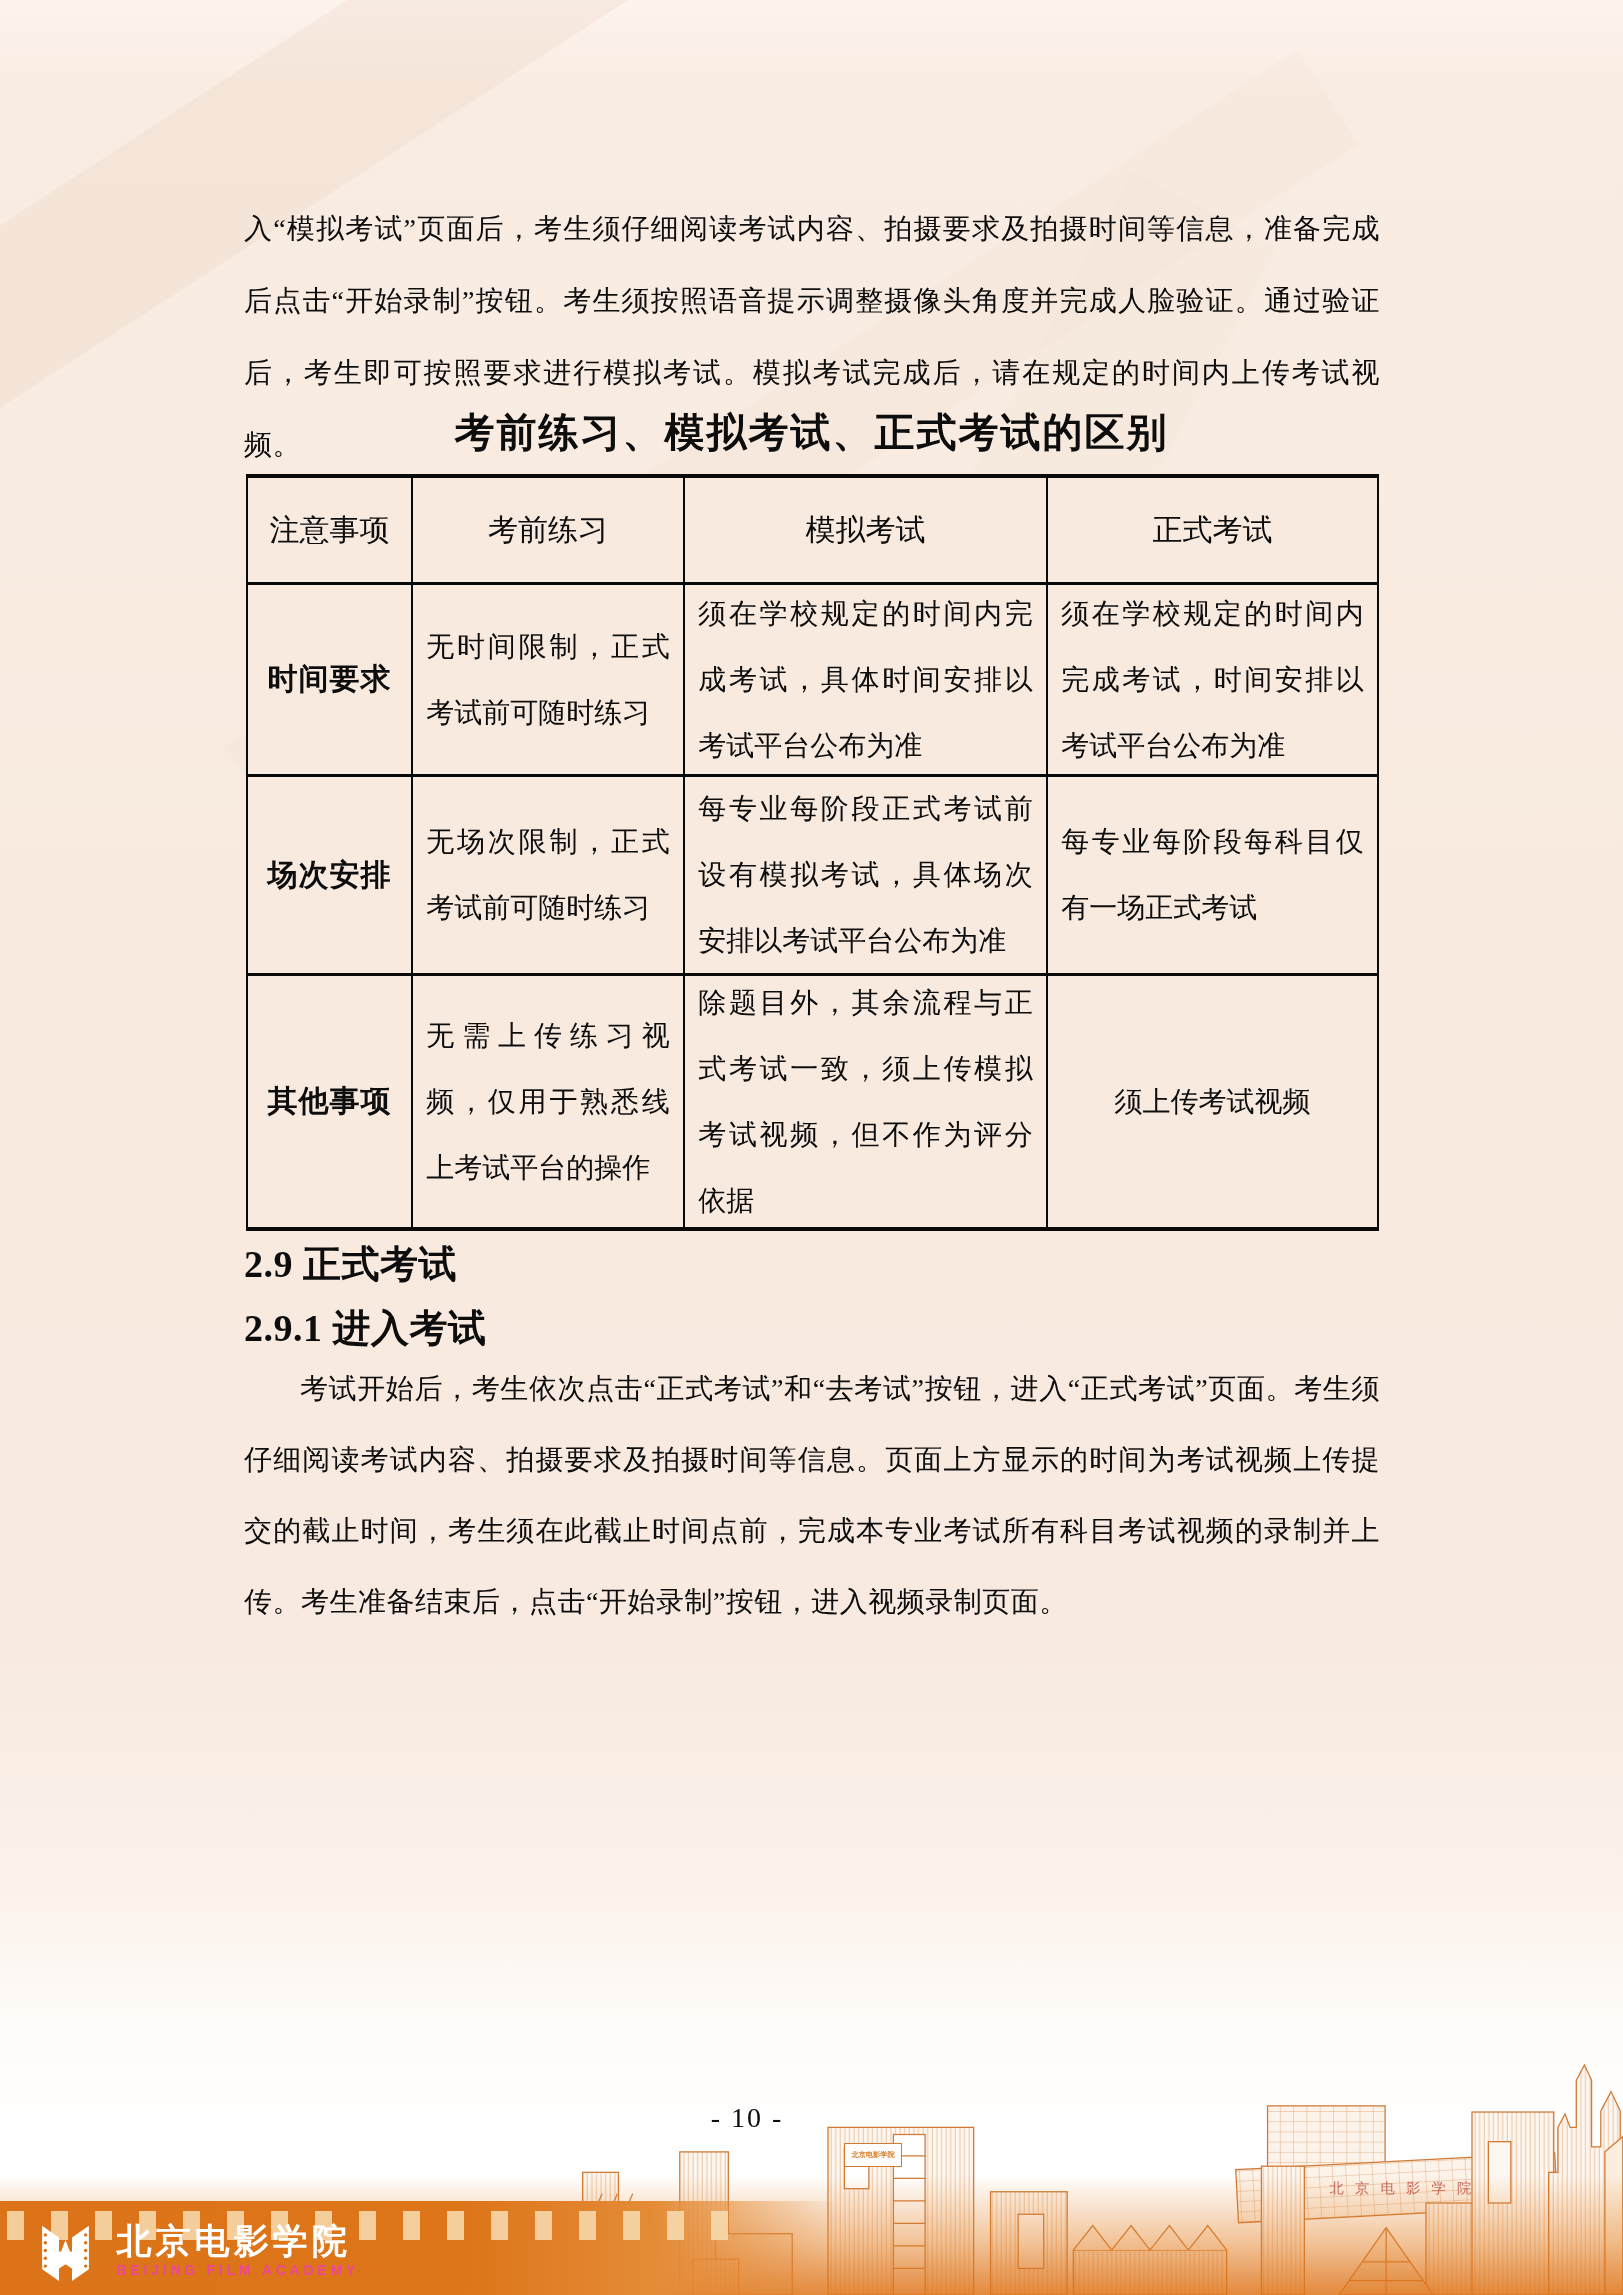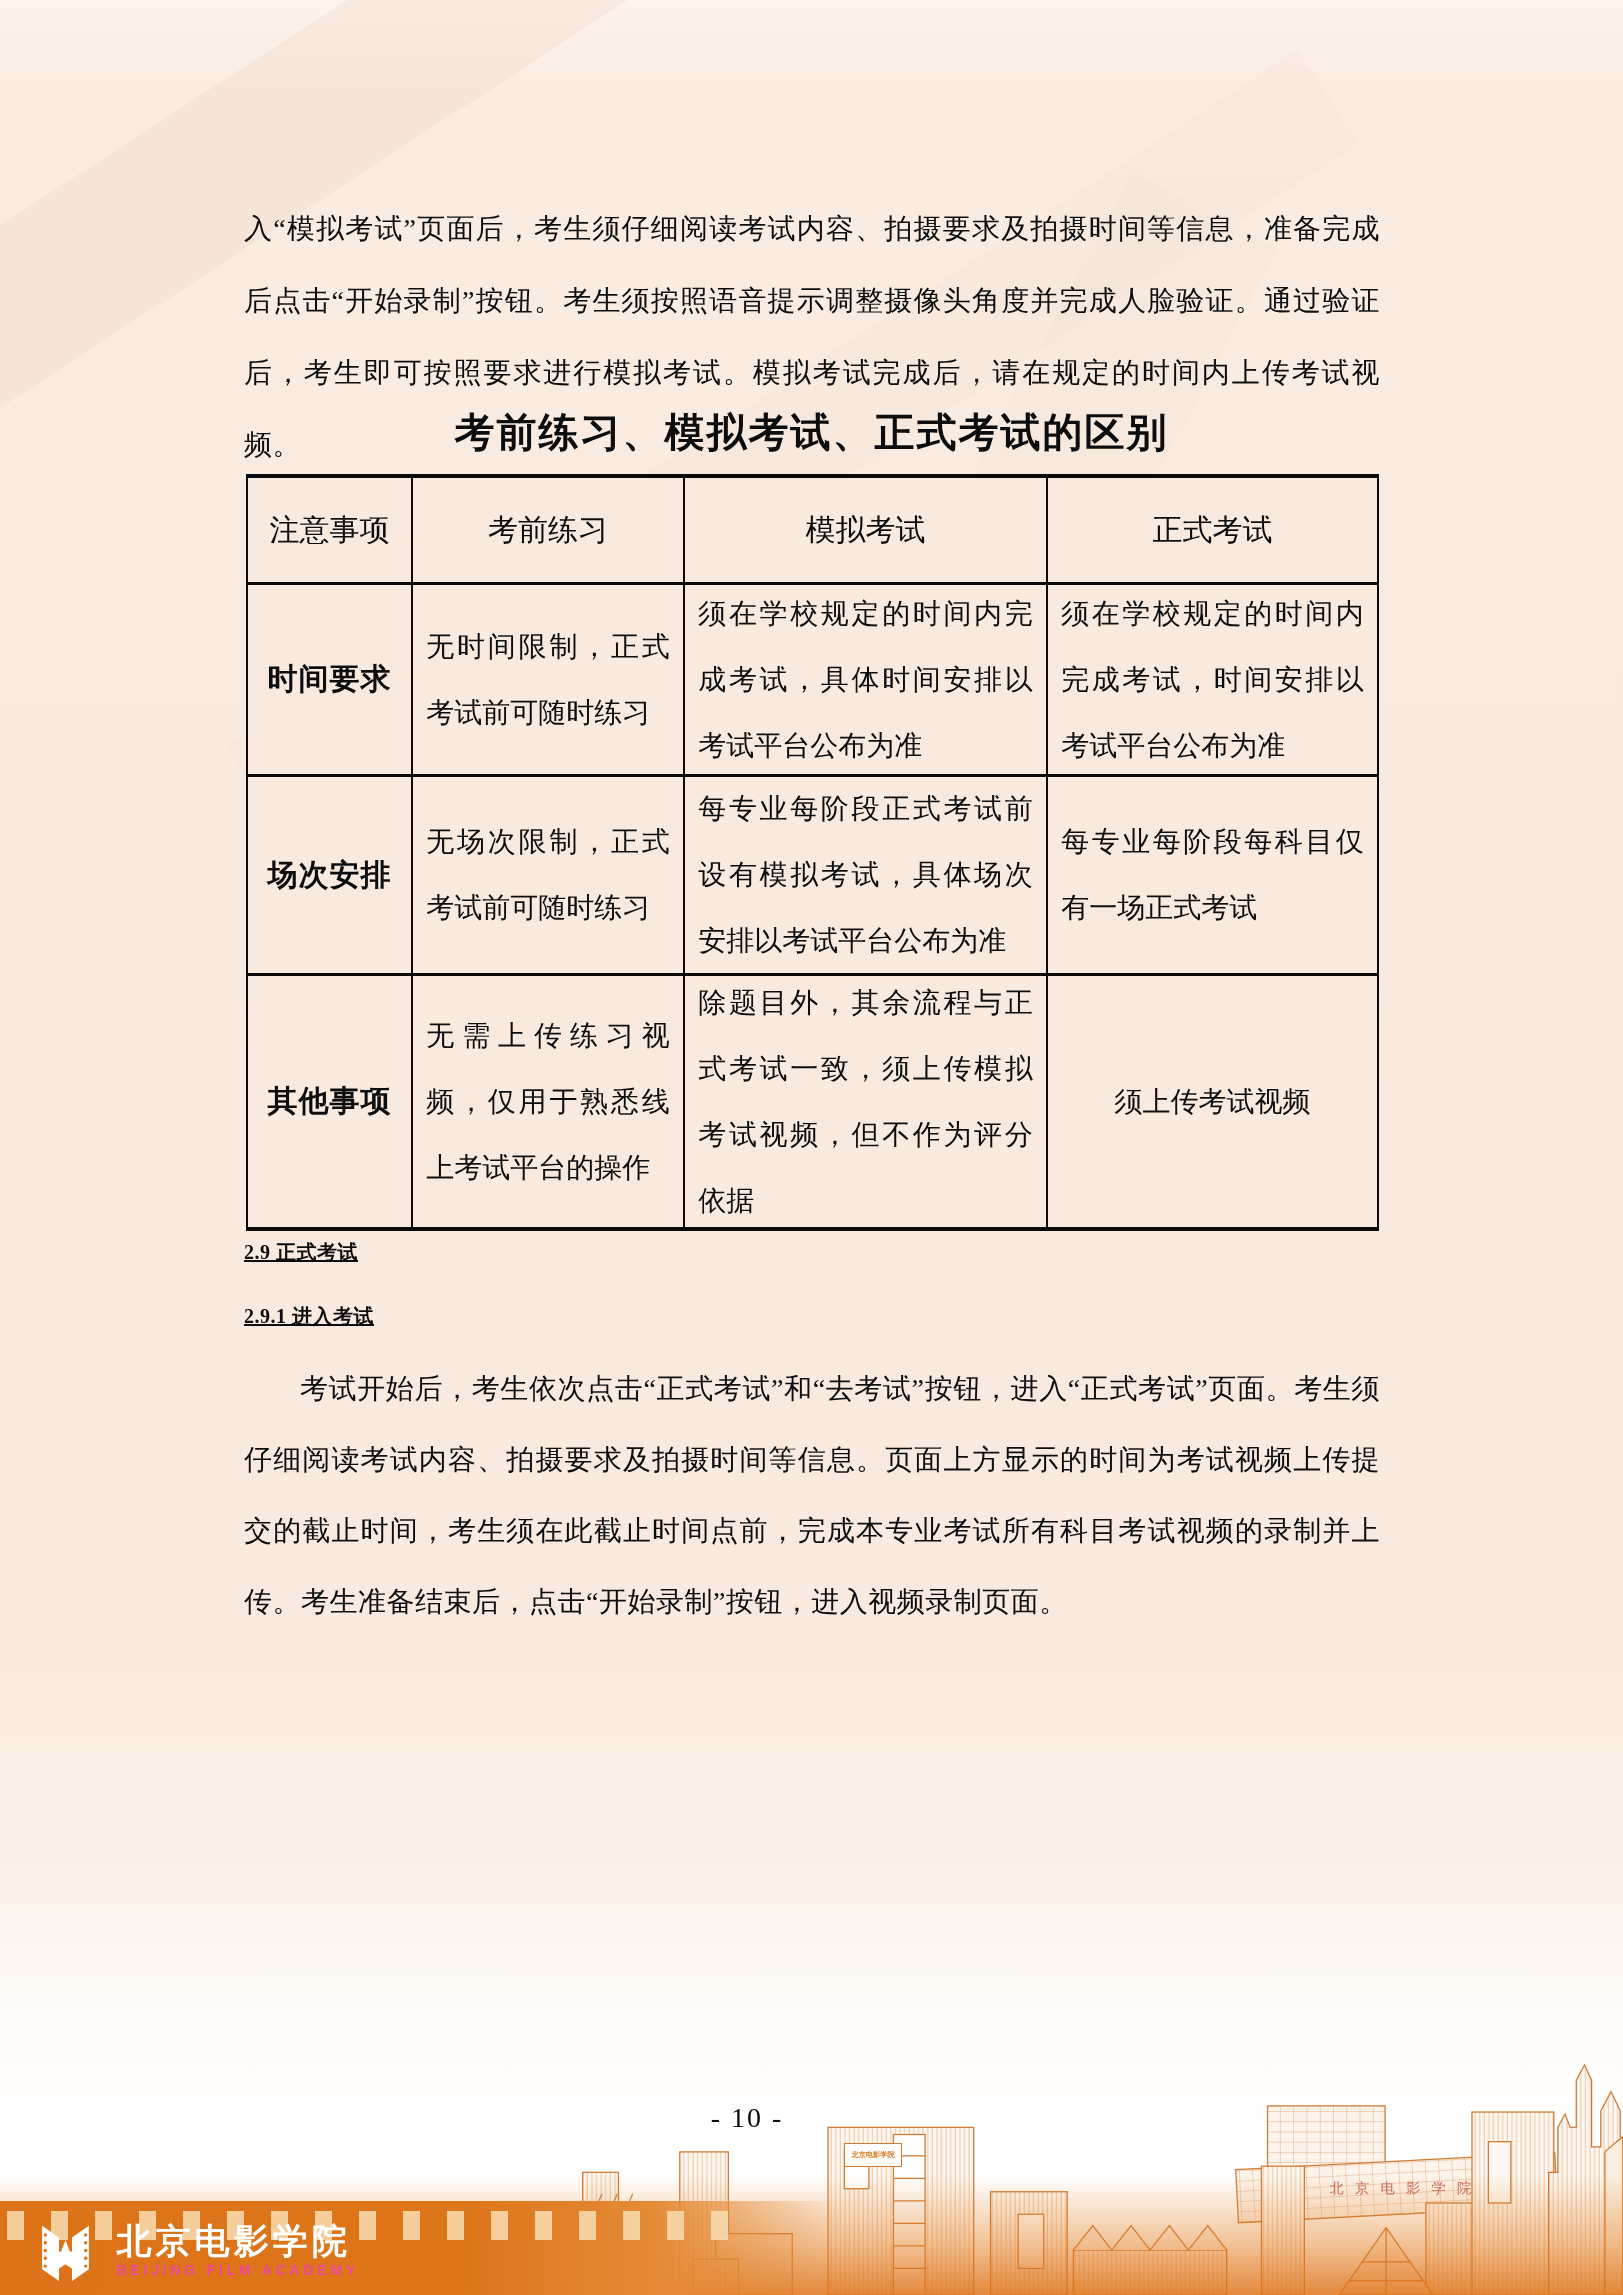--- a/index.html
+++ b/index.html
@@ -28,21 +28,21 @@
        display:grid;grid-template-columns:163px 270px 361px 329px;
        grid-template-rows:104px 189px 196px 251px;column-gap:2px;row-gap:3.1px;}
   .cell{background:#f8eadf;display:flex;align-items:center;box-sizing:border-box;overflow:hidden;justify-content:flex-end;}
   .cell.hd{justify-content:center;font-weight:normal;font-size:30px;}
   .cell.lbl{justify-content:center;font-weight:bold;font-size:30px;letter-spacing:1px;}
   .cell.txt{padding:0 13.3px;font-size:28px;line-height:66px;}
   .cell.txt p{margin:0;width:100%;text-align:justify;text-justify:inter-ideograph;}
   .cell.ctr{justify-content:flex-end;}
   .cell.ctr p{text-align:center;}
 
-  .hding{position:absolute;left:244px;font-size:20px;font-weight:bold;letter-spacing:0.5px;text-decoration:underline;}
+  .hding{position:absolute;left:244px;font-size:38px;font-weight:bold;letter-spacing:0.5px;}
   .h1{top:1239px;}
   .h2{top:1303px;}
 
   .pagenum{position:absolute;left:0;top:2102px;width:1494px;text-align:center;
         font-size:28px;letter-spacing:2px;z-index:30;}
 
   
   .skyline{position:absolute;left:562px;top:2019px;width:1061px;height:276px;z-index:5;}
   .wash{position:absolute;left:0;top:2175px;width:1623px;height:120px;z-index:8;pointer-events:none;
         background:linear-gradient(180deg,rgba(231,148,58,0) 0%,rgba(226,126,33,.45) 55%,rgba(222,116,26,.85) 100%);}

